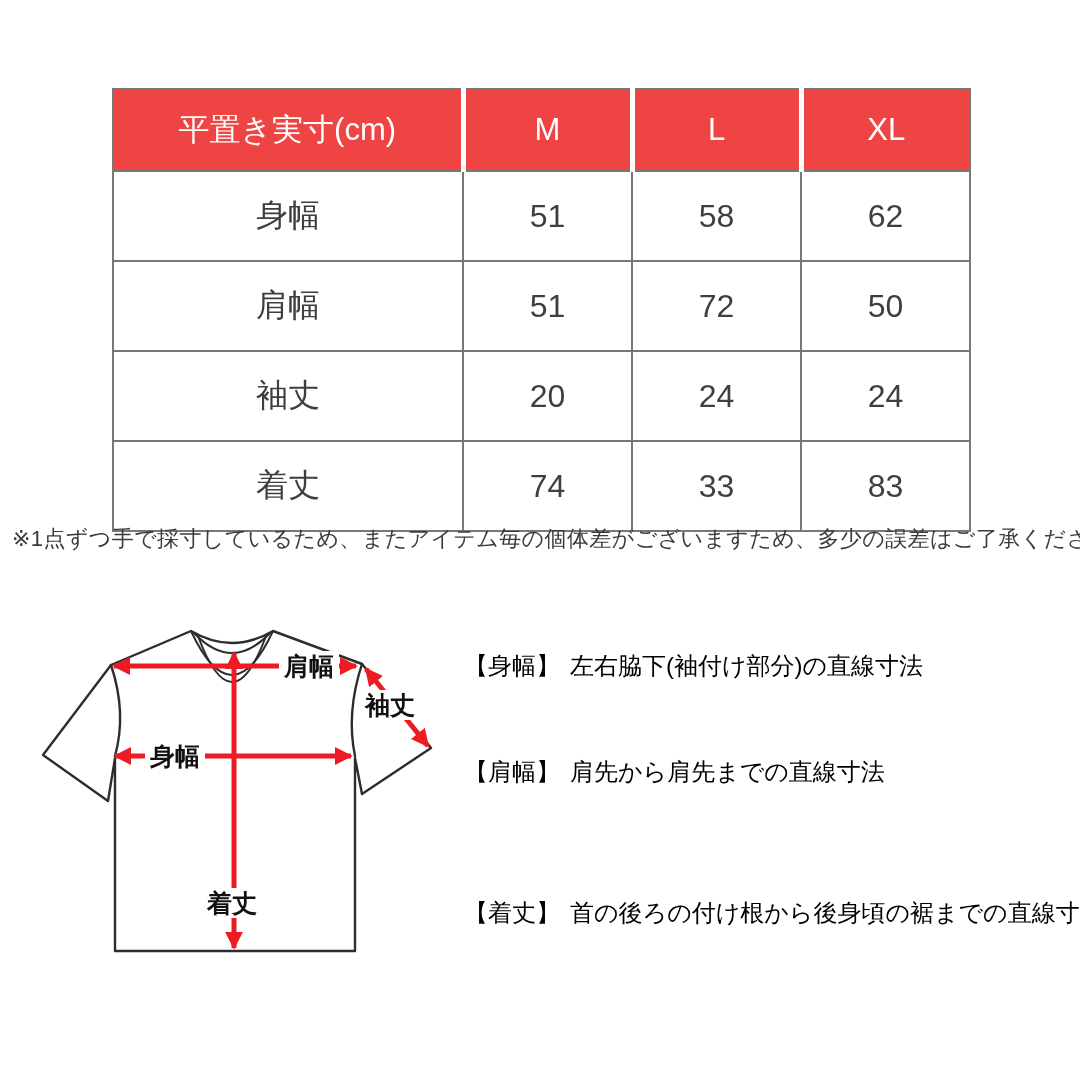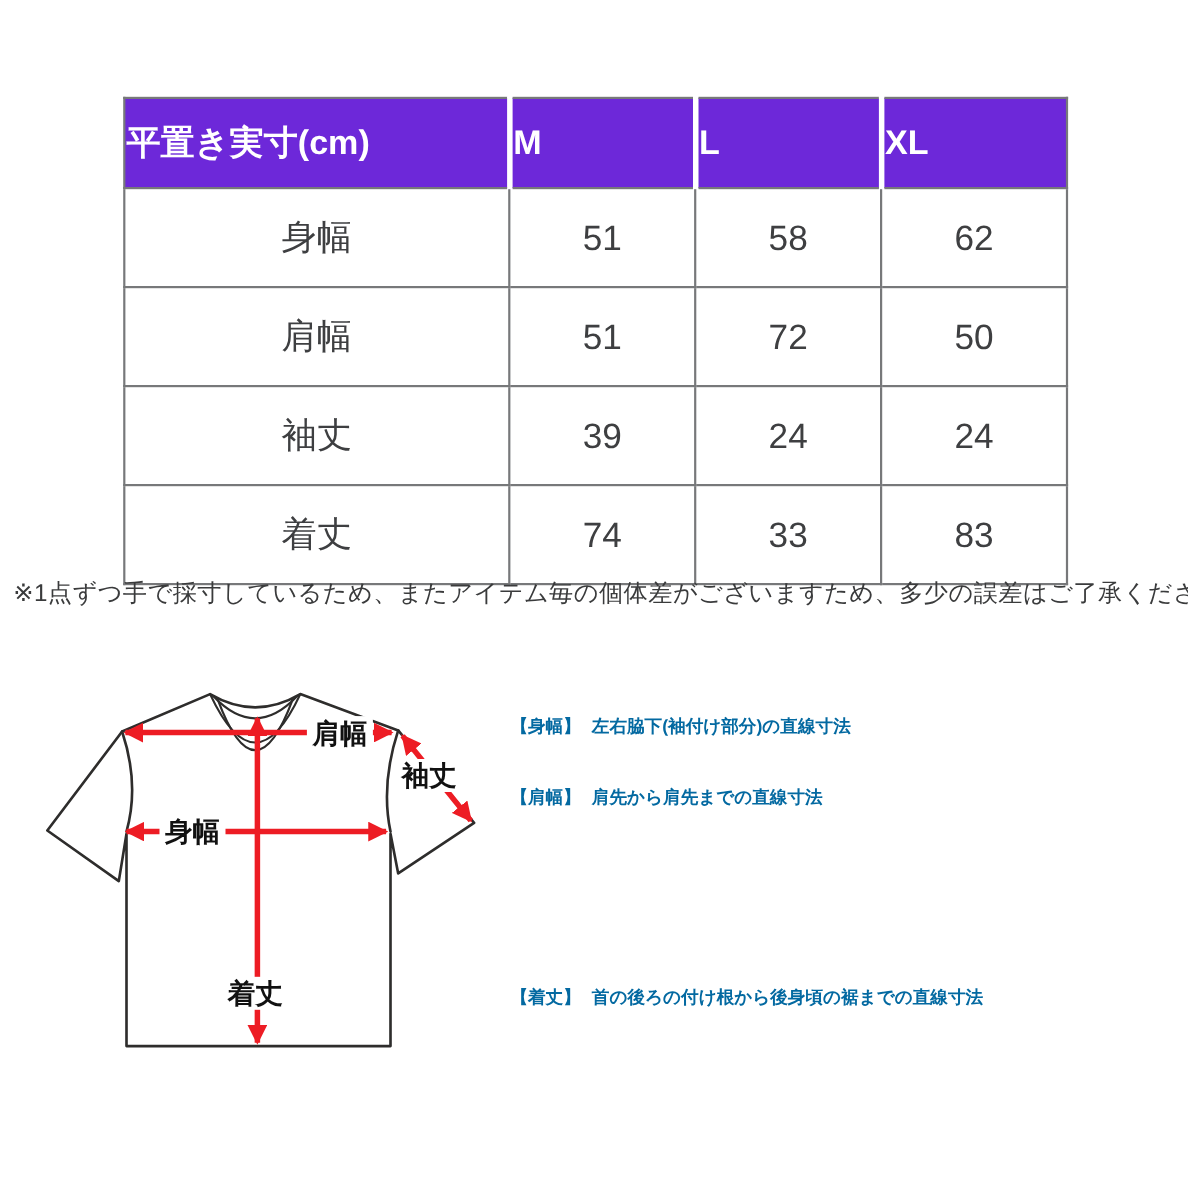--- a/index.html
+++ b/index.html
@@ -8,46 +8,46 @@
     font-family:"Liberation Sans","DejaVu Sans",sans-serif;color:#3e3f41;
   }
   
   #size-table{
     position:absolute;left:112px;top:88px;width:858px;
     border-collapse:collapse;table-layout:fixed;
   }
   #size-table col.c-label{width:350px;}
   #size-table col.c-size{width:169px;}
   #size-table th{
-    background:#6d28d9;color:#ffffff;font-size:31px;font-weight:700;
-    height:78px;text-align:left;vertical-align:middle;
+    background:#ef4444;color:#ffffff;font-size:31px;font-weight:400;
+    height:78px;text-align:center;vertical-align:middle;
     border:2px solid #77787a;
   }
   #size-table th + th{border-left:5px solid #ffffff;}
   #size-table td{
     background:#ffffff;color:#3e3f41;font-size:32px;font-weight:400;
     height:86px;text-align:center;vertical-align:middle;
     border:2px solid #77787a;
   }
   
   #disclaimer{
     position:absolute;left:12px;top:524px;width:1060px;
     font-size:22px;letter-spacing:0.4px;color:#3a3b3c;white-space:nowrap;
   }
   
   #tshirt-diagram{position:absolute;left:28px;top:598px;}
   .diagram-label{font-family:"Liberation Sans","DejaVu Sans",sans-serif;font-size:25px;font-weight:700;fill:#111111;}
   
   .definition-row{
     position:absolute;left:464px;white-space:nowrap;
-    font-size:16px;color:#0369a1;font-weight:bold;
+    font-size:24px;color:#000000;
   }
   .definition-row .term{margin-right:10px;}
   #def-0{top:650px;}
-  #def-1{top:715px;}
+  #def-1{top:756px;}
   #def-2{top:814px;}
   #def-3{top:897px;}
 </style>
 </head>
 <body>
 
 <div id="canvas">
 
   <table id="size-table">
     <colgroup>
@@ -70,21 +70,21 @@
       <td>62</td>
     </tr>
     <tr>
       <td>肩幅</td>
       <td>51</td>
       <td>72</td>
       <td>50</td>
     </tr>
     <tr>
       <td>袖丈</td>
-      <td>39</td>
+      <td>20</td>
       <td>24</td>
       <td>24</td>
     </tr>
     <tr>
       <td>着丈</td>
       <td>74</td>
       <td>33</td>
       <td>83</td>
     </tr>
   </tbody>

